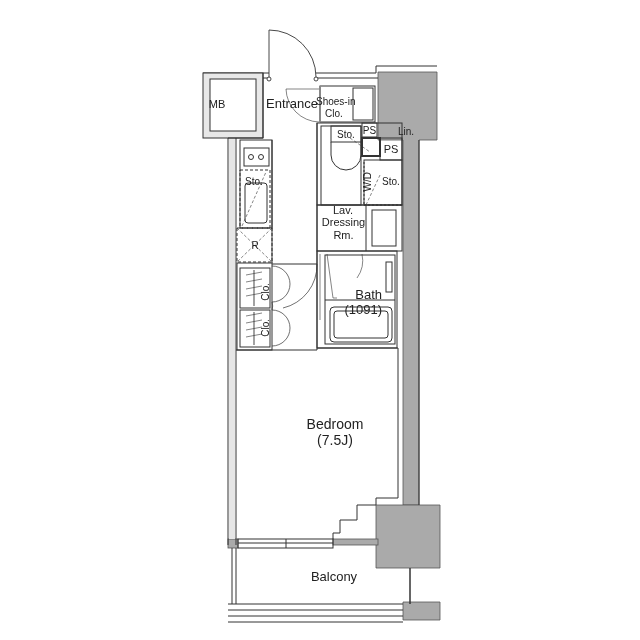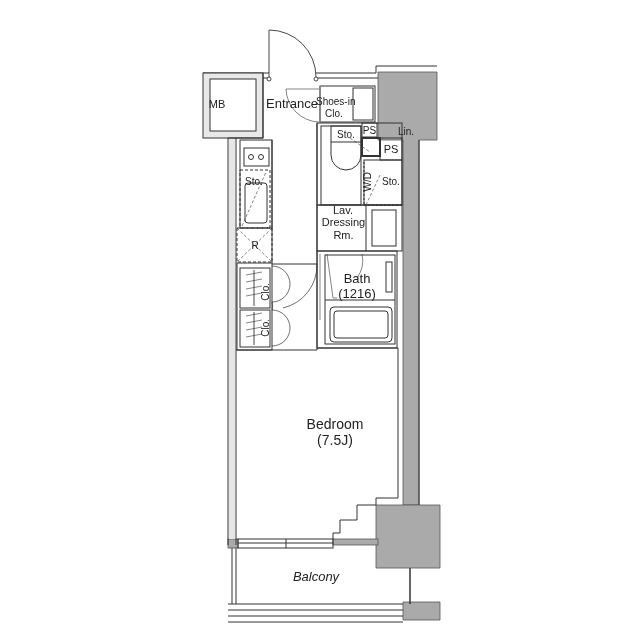--- a/index.html
+++ b/index.html
@@ -147,23 +147,23 @@
 <div class="lbl sm" style="left:380px;top:143px;width:22px;font-size:11px;">PS</div>
 <div class="lbl sm" style="left:330px;top:176px;width:26px;font-size:11px;margin-top:28px;">Lav.</div>
 <div class="lbl sm" style="left:356px;top:176px;width:24px;transform:rotate(-90deg);">W/D</div>
 <div class="lbl sm" style="left:380px;top:176px;width:22px;">Sto.</div>
 <div class="lbl sm" style="left:242px;top:176px;width:24px;">Sto.</div>
 <div class="lbl sm" style="left:248px;top:240px;width:14px;">R</div>
 <div class="lbl sm" style="left:318px;top:216px;width:51px;font-size:11px;">
   <div>Dressing</div>
   <div>Rm.</div>
 </div>
-<div class="lbl md" style="left:332px;top:272px;width:50px;">
+<div class="lbl md" style="left:332px;top:288px;width:50px;text-align:right;">
   <div>Bath</div>
-  <div>(1216)</div>
+  <div>(1091)</div>
 </div>
 <div class="lbl sm" style="left:256px;top:286px;width:20px;transform:rotate(-90deg);">Clo.</div>
 <div class="lbl sm" style="left:256px;top:322px;width:20px;transform:rotate(-90deg);">Clo.</div>
 <div class="lbl lg" style="left:278px;top:416px;width:70px;margin-left:22px;">
   <div>Bedroom</div>
   <div>(7.5J)</div>
 </div>
-<div class="lbl md" style="left:286px;top:570px;width:60px;font-style:italic;">Balcony</div>
+<div class="lbl md" style="left:304px;top:570px;width:60px;">Balcony</div>
 
 </body></html>

